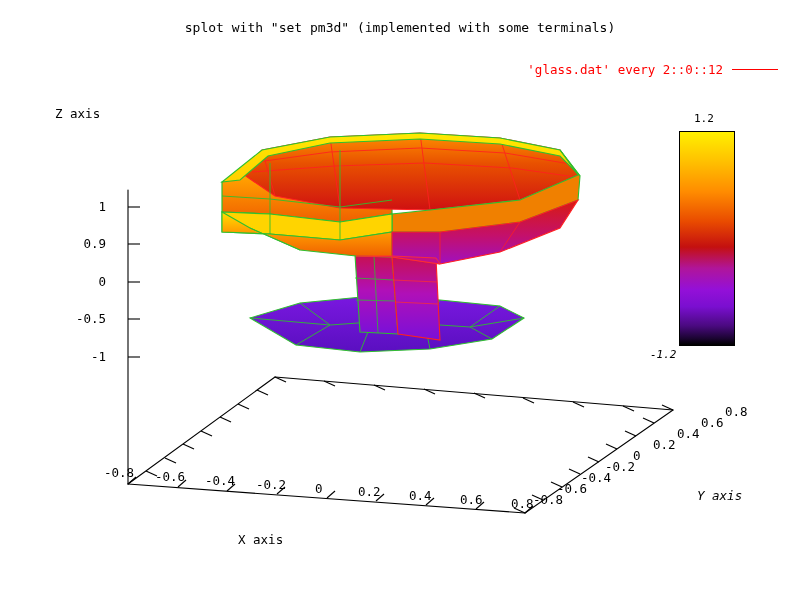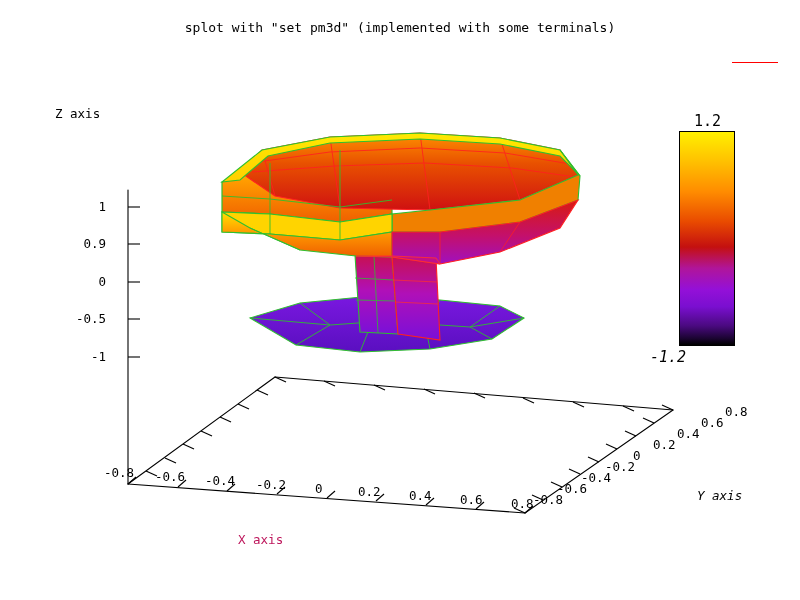--- a/index.html
+++ b/index.html
@@ -47,21 +47,21 @@
   #z-axis-label {
     left: 55px;
     top: 106px;
     font-size: 12.5px;
     color: #000000;
   }
   #x-axis-label {
     left: 238px;
     top: 532px;
     font-size: 12.5px;
-    color: #be185d;
+    color: #000000;
   }
   #y-axis-label {
     left: 697px;
     top: 488px;
     font-size: 12.5px;
     color: #000000;
     font-style: italic;
   }
 
   .ztick-label {
@@ -70,21 +70,21 @@
     text-align: right;
     width: 44px;
   }
   .axtick-label {
     font-size: 12.5px;
     color: #000000;
     white-space: nowrap;
   }
 
   #cb-top-label, #cb-bottom-label {
-    font-size: 15px;
+    font-size: 11px;
     color: #000000;
     white-space: nowrap;
   }
   #cb-top-label { left: 694px; top: 112px; }
   #cb-bottom-label { left: 650px; top: 348px; font-style: italic; }
 
   #colorbar-box {
     left: 679px;
     top: 131px;
     width: 56px;
@@ -108,20 +108,21 @@
   svg.overlay { position: absolute; left: 0; top: 0; }
 </style>
 </head>
 <body>
 
 <div id="plot-root">
 
   <div class="abs" id="plot-title">splot with "set pm3d" (implemented with some terminals)</div>
 
   <div class="abs" id="legend-row">
+    <span>'glass.dat' every 2::0::12</span>
     <span id="legend-line"></span>
   </div>
 
   <div class="abs" id="z-axis-label">Z axis</div>
   <div class="abs" id="x-axis-label">X axis</div>
   <div class="abs" id="y-axis-label">Y axis</div>
 
   <div class="abs ztick-label" style="left:62px; top:199px;">1</div>
   <div class="abs ztick-label" style="left:62px; top:236px;">0.9</div>
   <div class="abs ztick-label" style="left:62px; top:274px;">0</div>

